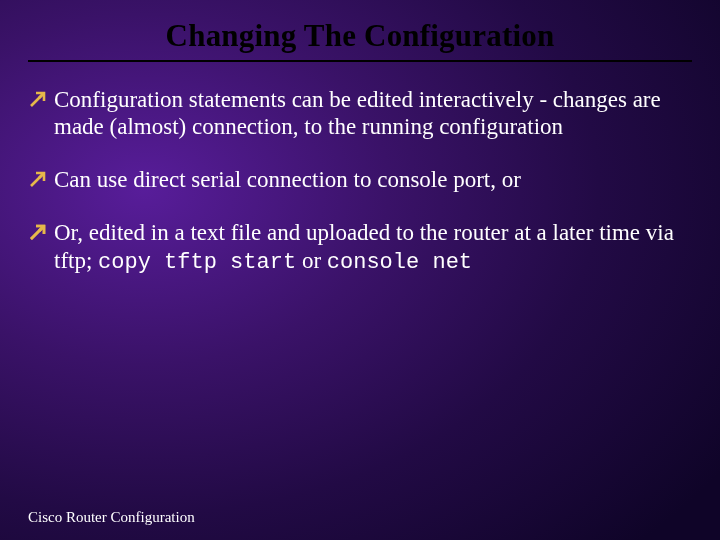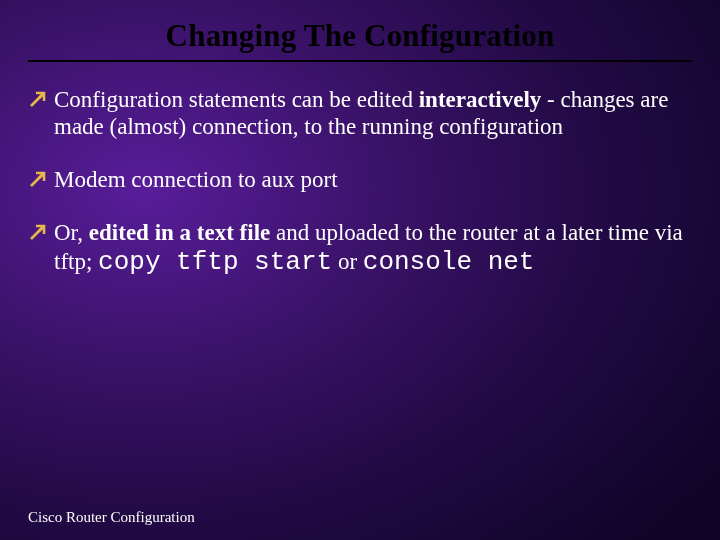--- a/index.html
+++ b/index.html
@@ -39,22 +39,22 @@
     color: #ffffff;
   }
   .arrow-icon {
     position: absolute;
     left: 0;
     top: 3px;
     width: 22px;
     height: 22px;
   }
   .arrow-icon svg { display: block; }
-  .b { font-weight: bold; }
-  .mono { font-family: 'Courier New', Courier, monospace; font-size: 26px; }
+  .b { font-weight: normal; }
+  .mono { font-family: 'Courier New', Courier, monospace; font-size: 22px; }
   .footer {
     position: absolute;
     bottom: 14px;
     left: 28px;
     right: 28px;
     display: flex;
     font-size: 15px;
     color: #ffffff;
   }
 </style>
@@ -70,21 +70,28 @@
             <path d="M8 4 L16 4 L16 12" stroke="#e6b84a" stroke-width="2.6" fill="none" stroke-linejoin="miter"></path>
             <path d="M16 4 L11 9" stroke="#e6b84a" stroke-width="2.6" fill="none"></path>
           </svg>
         </span><span>Configuration statements can be edited </span><span class="b">interactively</span><span> - changes are made (almost) connection, to the running configuration</span></li>
       <li><span class="arrow-icon">
           <svg width="20" height="20" viewBox="0 0 20 20">
             <path d="M3 17 L14 6" stroke="#e6b84a" stroke-width="2.6" fill="none"></path>
             <path d="M8 4 L16 4 L16 12" stroke="#e6b84a" stroke-width="2.6" fill="none" stroke-linejoin="miter"></path>
             <path d="M16 4 L11 9" stroke="#e6b84a" stroke-width="2.6" fill="none"></path>
           </svg>
-        </span><span>Modem connection to aux port</span></li>
+        </span><span>Can use direct serial connection to console port, or</span></li>
+      <li><span class="arrow-icon">
+          <svg width="20" height="20" viewBox="0 0 20 20">
+            <path d="M3 17 L14 6" stroke="#e6b84a" stroke-width="2.6" fill="none"></path>
+            <path d="M8 4 L16 4 L16 12" stroke="#e6b84a" stroke-width="2.6" fill="none" stroke-linejoin="miter"></path>
+            <path d="M16 4 L11 9" stroke="#e6b84a" stroke-width="2.6" fill="none"></path>
+          </svg>
+        </span></li>
       <li><span class="arrow-icon">
           <svg width="20" height="20" viewBox="0 0 20 20">
             <path d="M3 17 L14 6" stroke="#e6b84a" stroke-width="2.6" fill="none"></path>
             <path d="M8 4 L16 4 L16 12" stroke="#e6b84a" stroke-width="2.6" fill="none" stroke-linejoin="miter"></path>
             <path d="M16 4 L11 9" stroke="#e6b84a" stroke-width="2.6" fill="none"></path>
           </svg>
         </span><span>Or, </span><span class="b">edited in a text file</span><span> and uploaded to the router at a later time via tftp; </span><span class="mono">copy tftp start</span><span> or </span><span class="mono">console net</span></li>
     </ul>
   <div class="footer">
     <span>Cisco Router Configuration</span>

